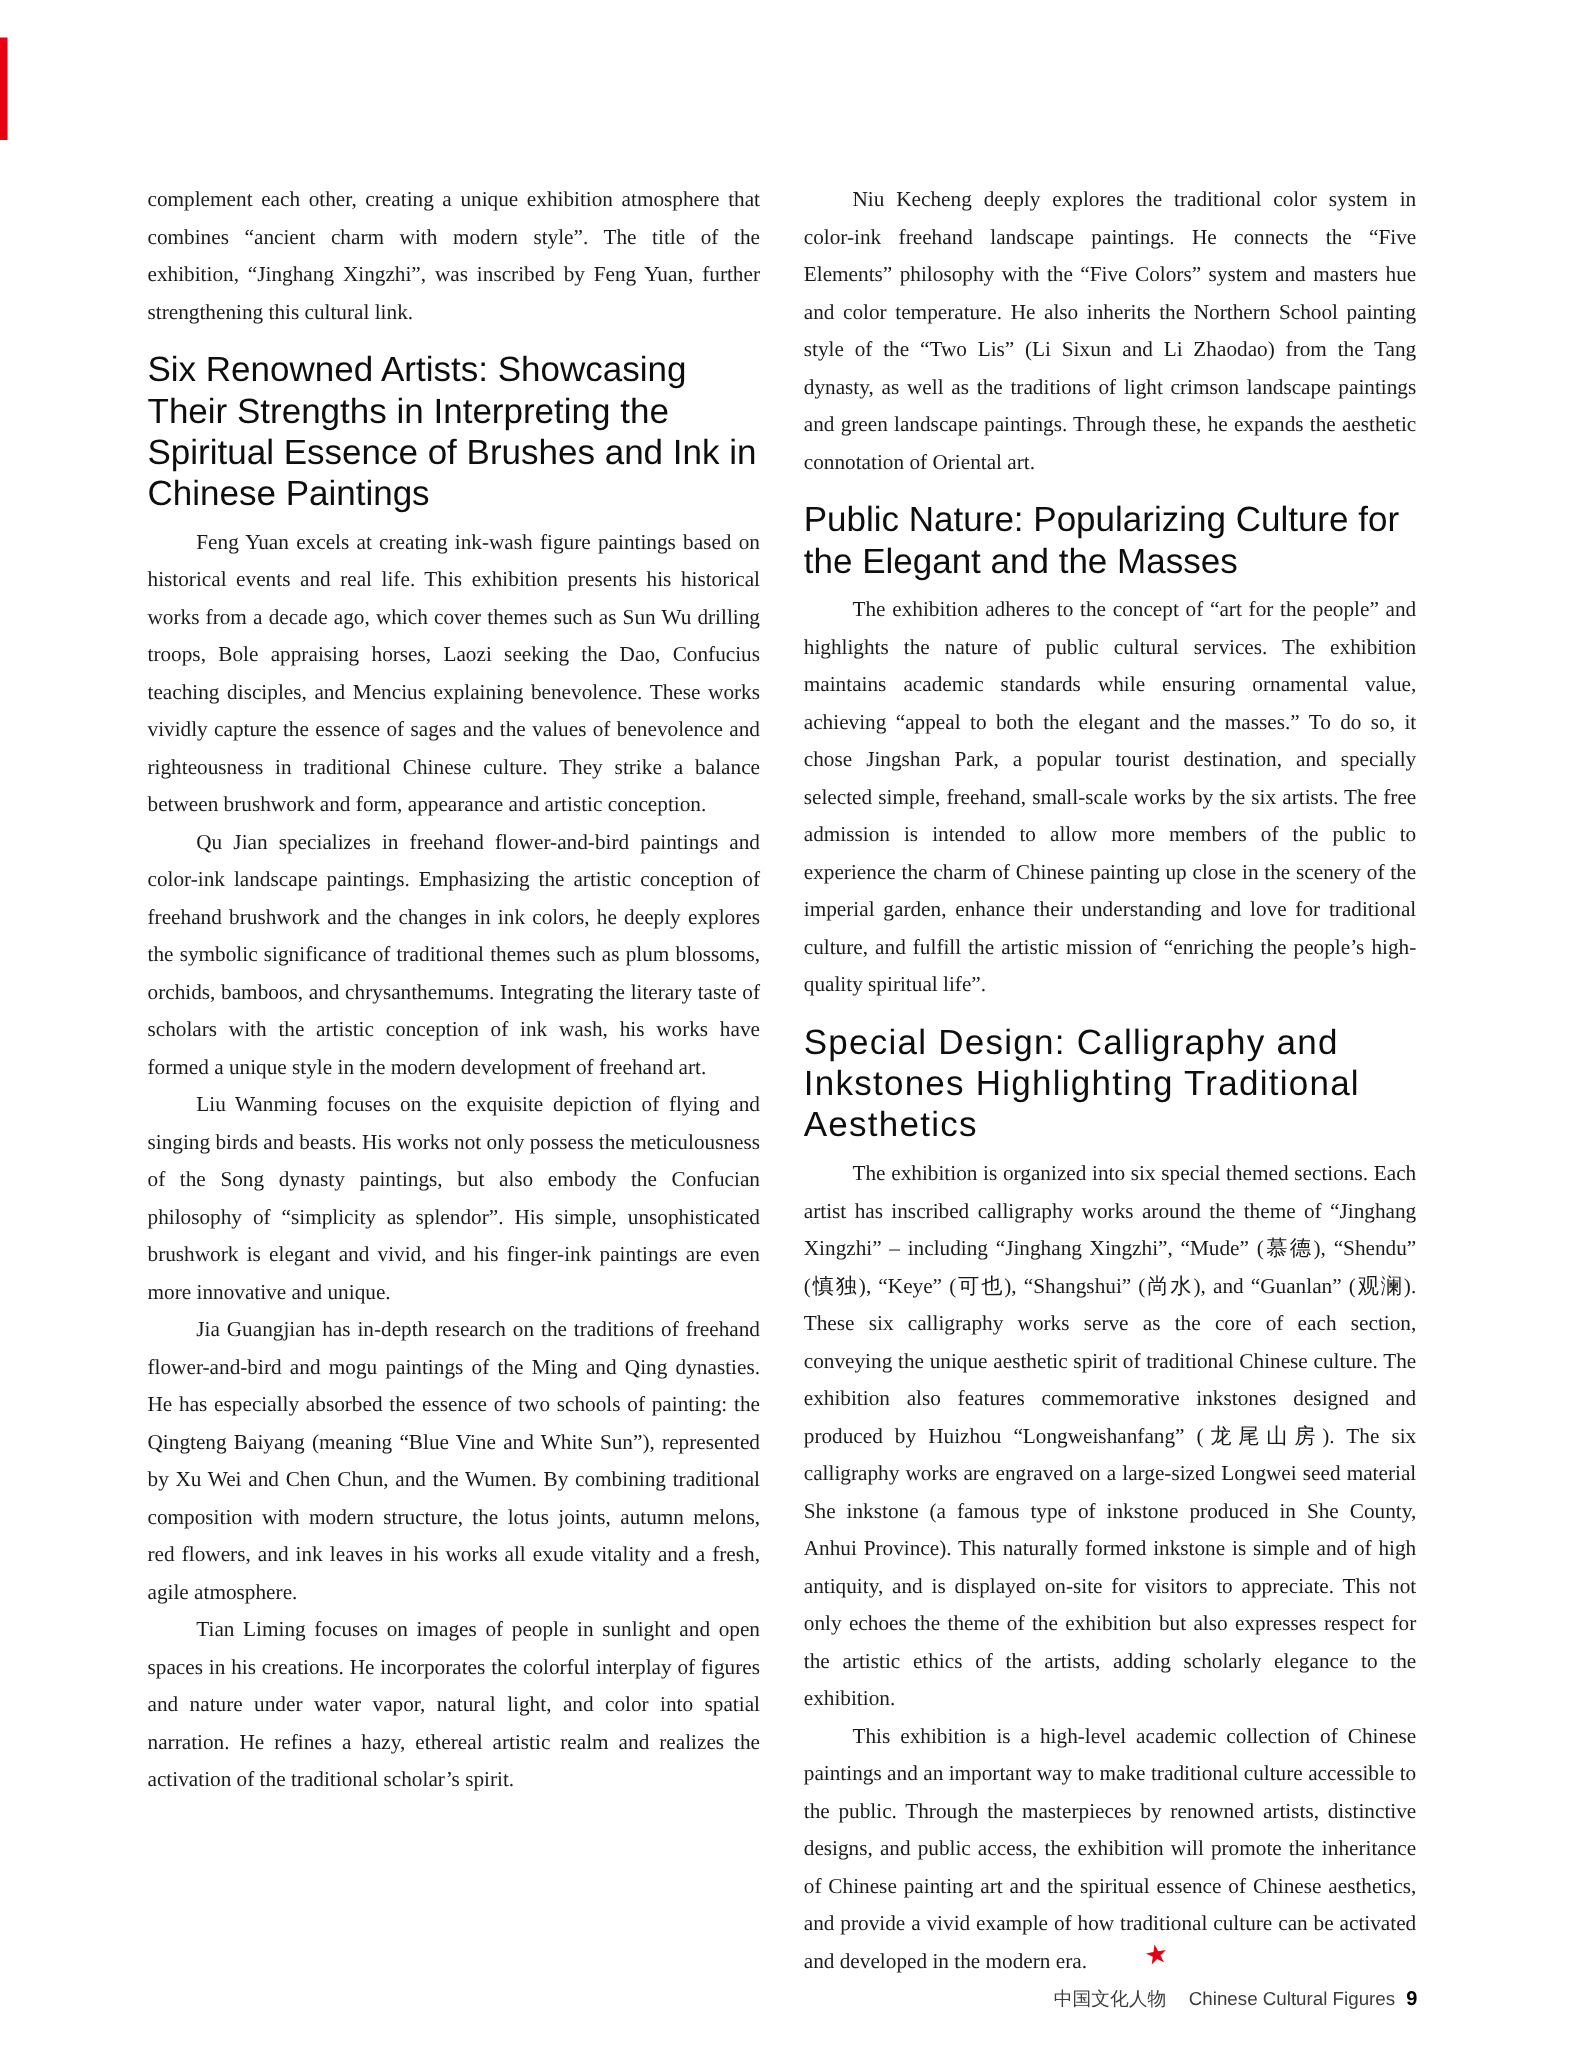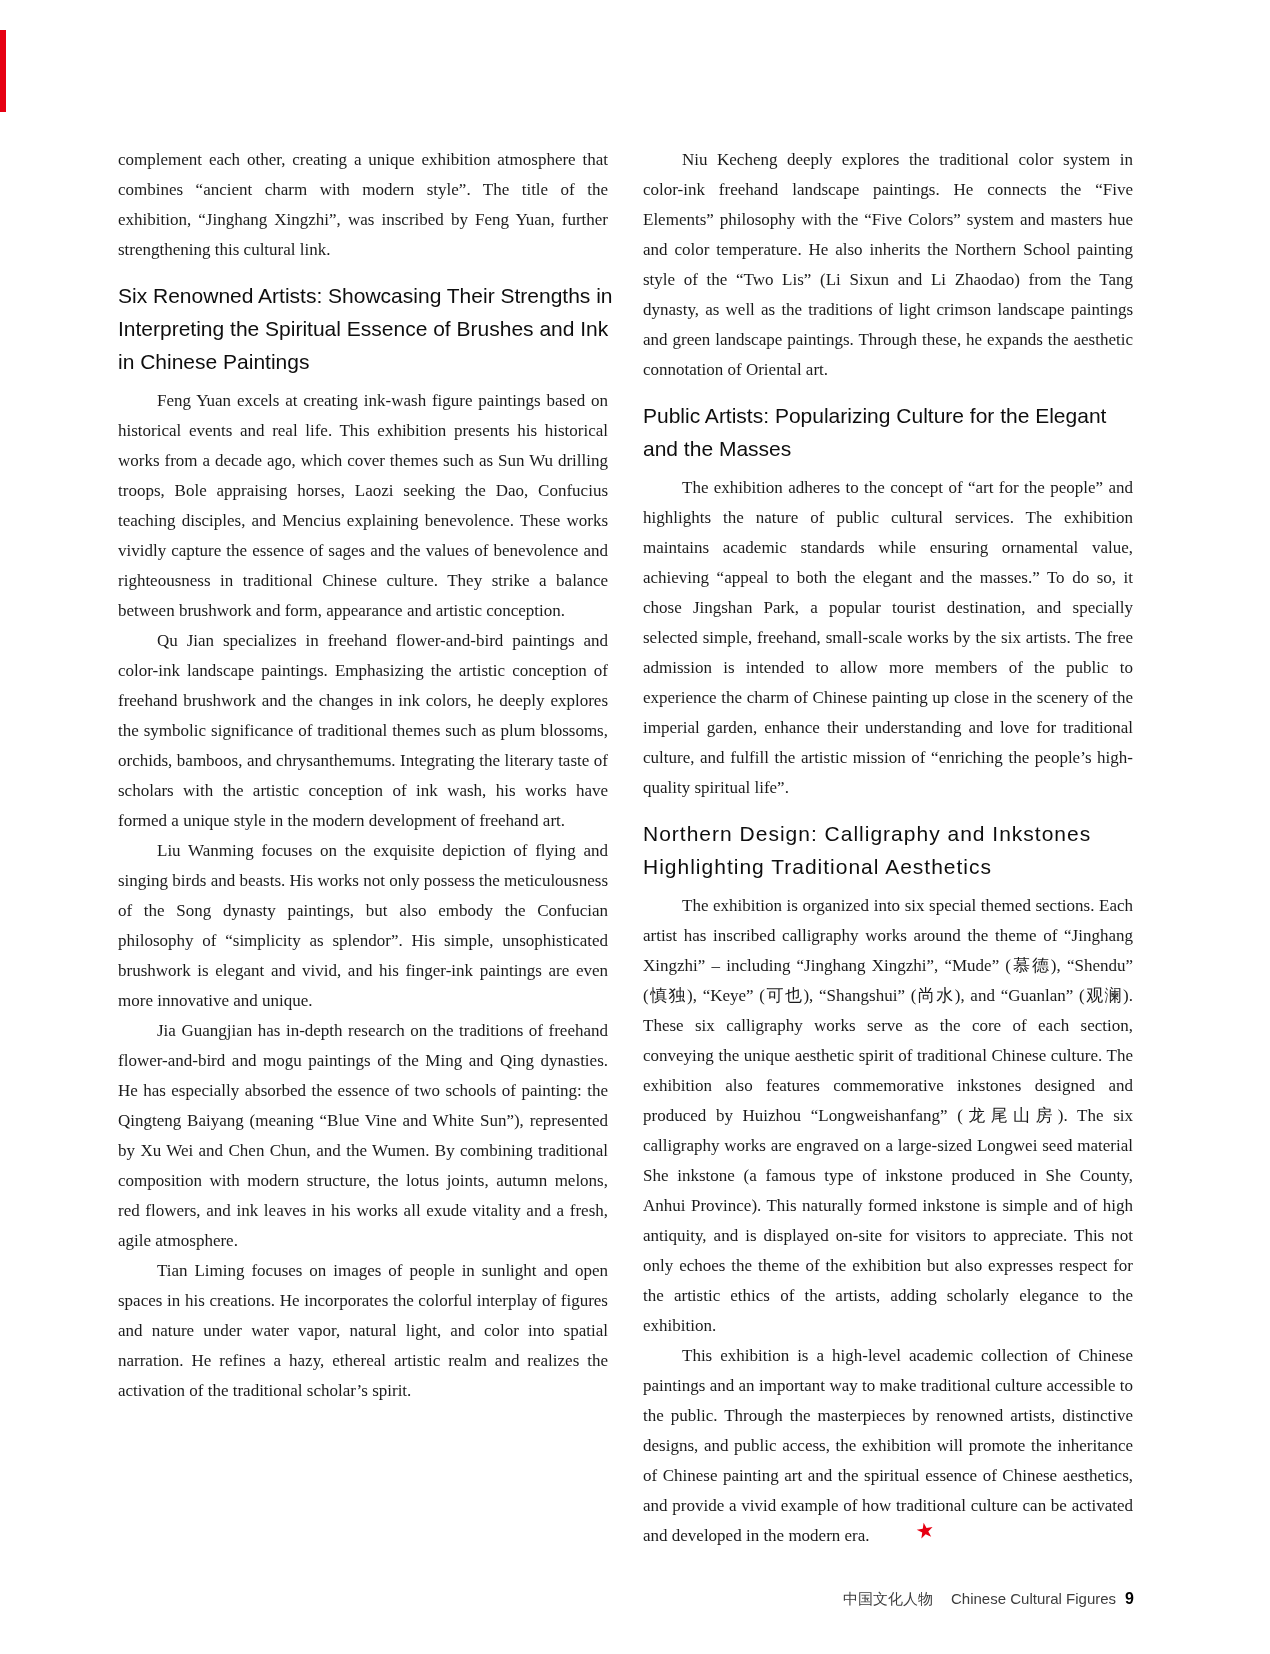--- a/index.html
+++ b/index.html
@@ -19,21 +19,21 @@
   }
   .col { width:490px; }
   .col p {
     margin:0; font-size:17px; line-height:30px;
     text-align:justify; text-indent:39px;
     color:#1b1b1b;
   }
   .col p.no-indent { text-indent:0; }
   .col h2 {
     font-family:"Liberation Sans", sans-serif;
-    font-weight:400; font-size:21px; line-height:33px;
+    font-weight:400; font-size:28px; line-height:33px;
     color:#0e0e0e; margin:14px -12px 8px 0;
   }
   .col h2.tracked { letter-spacing:1px; }
   .star {
     display:inline-block; color:#e60012; font-size:21px; line-height:1;
     margin-left:7px; transform:rotate(-10deg);
     font-family:"DejaVu Sans", sans-serif;
   }
   .footer {
     position:absolute; left:118px; top:1590px; width:1016px;
@@ -66,25 +66,25 @@
     <p>Liu Wanming focuses on the exquisite depiction of flying and singing birds and beasts. His works not only possess the meticulousness of the Song dynasty paintings, but also embody the Confucian philosophy of “simplicity as splendor”. His simple, unsophisticated brushwork is elegant and vivid, and his finger-ink paintings are even more innovative and unique.</p>
 
     <p>Jia Guangjian has in-depth research on the traditions of freehand flower-and-bird and mogu paintings of the Ming and Qing dynasties. He has especially absorbed the essence of two schools of painting: the Qingteng Baiyang (meaning “Blue Vine and White Sun”), represented by Xu Wei and Chen Chun, and the Wumen. By combining traditional composition with modern structure, the lotus joints, autumn melons, red flowers, and ink leaves in his works all exude vitality and a fresh, agile atmosphere.</p>
 
     <p>Tian Liming focuses on images of people in sunlight and open spaces in his creations. He incorporates the colorful interplay of figures and nature under water vapor, natural light, and color into spatial narration. He refines a hazy, ethereal artistic realm and realizes the activation of the traditional scholar’s spirit.</p>
   </div>
 
   <div class="col">
     <p>Niu Kecheng deeply explores the traditional color system in color-ink freehand landscape paintings. He connects the “Five Elements” philosophy with the “Five Colors” system and masters hue and color temperature. He also inherits the Northern School painting style of the “Two Lis” (Li Sixun and Li Zhaodao) from the Tang dynasty, as well as the traditions of light crimson landscape paintings and green landscape paintings. Through these, he expands the aesthetic connotation of Oriental art.</p>
 
-    <h2>Public Artists: Popularizing Culture for the Elegant and the Masses</h2>
+    <h2>Public Nature: Popularizing Culture for the Elegant and the Masses</h2>
 
     <p>The exhibition adheres to the concept of “art for the people” and highlights the nature of public cultural services. The exhibition maintains academic standards while ensuring ornamental value, achieving “appeal to both the elegant and the masses.” To do so, it chose Jingshan Park, a popular tourist destination, and specially selected simple, freehand, small-scale works by the six artists. The free admission is intended to allow more members of the public to experience the charm of Chinese painting up close in the scenery of the imperial garden, enhance their understanding and love for traditional culture, and fulfill the artistic mission of “enriching the people’s high-quality spiritual life”.</p>
 
-    <h2 class="tracked">Northern Design: Calligraphy and Inkstones Highlighting Traditional Aesthetics</h2>
+    <h2 class="tracked">Special Design: Calligraphy and Inkstones Highlighting Traditional Aesthetics</h2>
 
     <p>The exhibition is organized into six special themed sections. Each artist has inscribed calligraphy works around the theme of “Jinghang Xingzhi” – including “Jinghang Xingzhi”, “Mude” (慕德), “Shendu” (慎独), “Keye” (可也), “Shangshui” (尚水), and “Guanlan” (观澜). These six calligraphy works serve as the core of each section, conveying the unique aesthetic spirit of traditional Chinese culture. The exhibition also features commemorative inkstones designed and produced by Huizhou “Longweishanfang” (龙尾山房). The six calligraphy works are engraved on a large-sized Longwei seed material She inkstone (a famous type of inkstone produced in She County, Anhui Province). This naturally formed inkstone is simple and of high antiquity, and is displayed on-site for visitors to appreciate. This not only echoes the theme of the exhibition but also expresses respect for the artistic ethics of the artists, adding scholarly elegance to the exhibition.</p>
 
     <p><span>This exhibition is a high-level academic collection of Chinese paintings and an important way to make traditional culture accessible to the public. Through the masterpieces by renowned artists, distinctive designs, and public access, the exhibition will promote the inheritance of Chinese painting art and the spiritual essence of Chinese aesthetics, and provide a vivid example of how traditional culture can be activated and developed in the modern era.</span><span class="star">★</span></p>
   </div>
 
 </div>
 
 <div class="footer">
   <span class="journal-cn">中国文化人物</span><span>Chinese Cultural Figures</span><span class="page-num">9</span>

